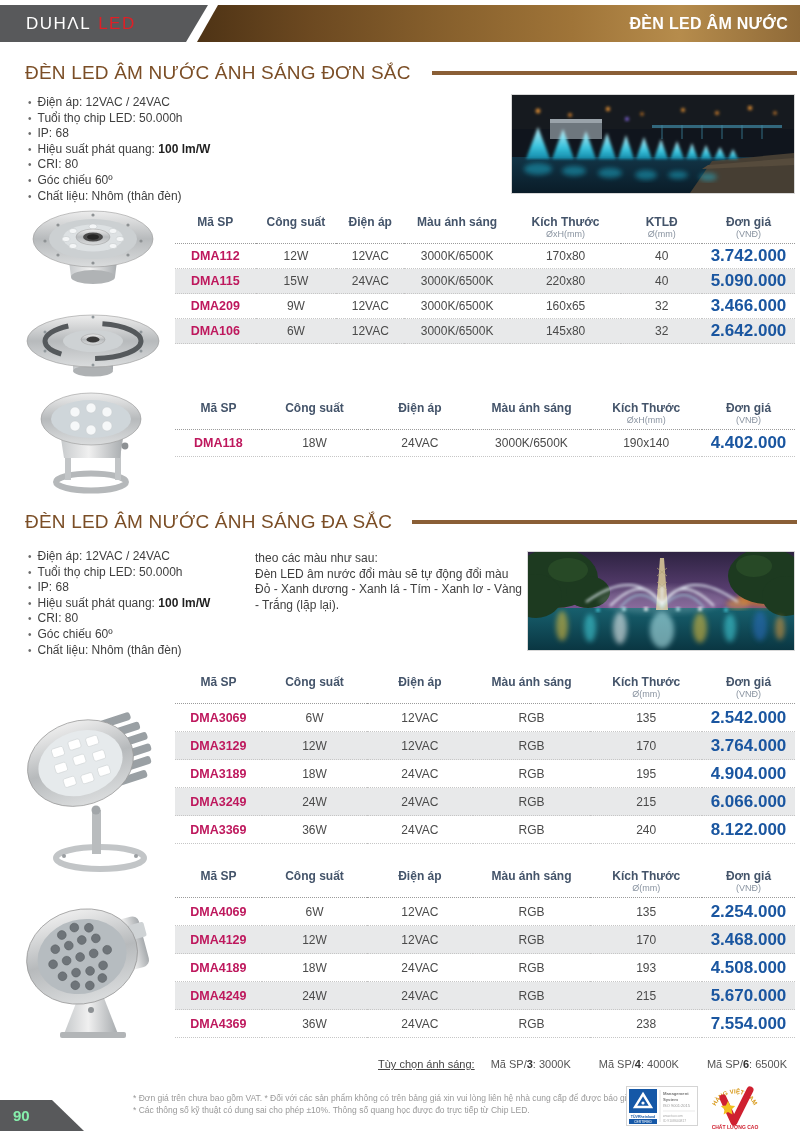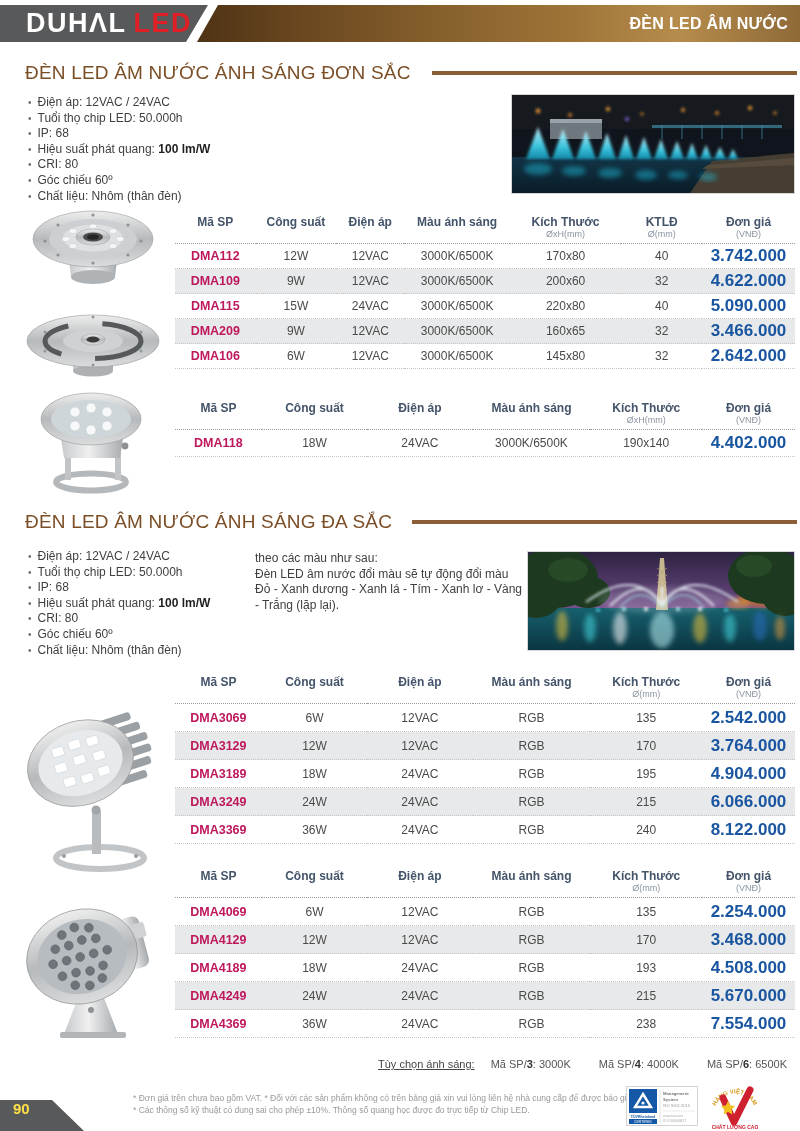--- a/index.html
+++ b/index.html
@@ -4,21 +4,21 @@
 <title>DUHAL LED - ĐÈN LED ÂM NƯỚC</title>
 <style>
   *{margin:0;padding:0;box-sizing:border-box}
   html,body{width:800px;height:1131px}
   body{font-family:"Liberation Sans",sans-serif;background:#fff;position:relative;overflow:hidden;color:#3f3f3f}
   .abs{position:absolute}
 
   
   .logo-plate{left:0;top:5px;width:212px;height:37px;background:#58595b;
     clip-path:polygon(0 0,208px 0,186px 100%,0 100%);display:flex;align-items:center;padding-left:26px;z-index:3}
-  .brand{color:#fff;font-weight:bold;font-size:27px;letter-spacing:1.5px}
+  .brand{color:#fff;font-weight:normal;font-size:17px;letter-spacing:1.5px}
   .brand-red{color:#e01f26;margin-left:7px}
   .title-bar{left:197px;top:5px;width:603px;height:37px;
     background:linear-gradient(90deg,#4e3315 0%,#6b4820 18%,#865f2c 40%,#9f7438 62%,#b68c4c 80%,#8f6a38 100%);
     clip-path:polygon(21px 0,100% 0,100% 100%,0 100%);
     display:flex;align-items:center;justify-content:flex-end;padding-right:12px;
     color:#fff;font-weight:bold;font-size:16px;letter-spacing:.3px}
 
   
   .sec-title{position:absolute;left:25px;font-size:19px;font-weight:normal;color:#7b4e26;letter-spacing:.2px;line-height:22px}
   .accent-line{position:absolute;height:4px;background:#8a5f36}
@@ -67,22 +67,22 @@
   
   .light-opts{position:absolute;top:1058px;left:378px;display:flex;align-items:baseline;font-size:11px;color:#555;white-space:nowrap}
   .light-opts .lo-label{text-decoration:underline;color:#444;margin-right:16px}
   .light-opts .opt{margin-right:28px}
   .light-opts .opt b{color:#333}
 
   
   .notes{position:absolute;left:133px;top:1093px;font-size:8.5px;line-height:11.5px;color:#999}
   .notes .line{display:block}
   .page-badge{position:absolute;left:0;bottom:0;width:84px;height:31px;background:#58595b;
-    clip-path:polygon(0 0,52px 0,84px 100%,0 100%);color:#fde047;font-weight:bold;font-size:15px;
-    display:flex;padding-left:13px}
+    clip-path:polygon(0 0,52px 0,84px 100%,0 100%);color:#86efac;font-weight:bold;font-size:15px;
+    display:flex;align-items:center;padding-left:13px}
   .cert{position:absolute}
 </style>
 </head>
 <body>
 
 <div class="abs logo-plate">
   <span class="brand">
     <span>DUHΛL</span><span class="brand-red">LED</span>
   </span>
 </div>
@@ -301,29 +301,20 @@
         <tr>
           <td>DMA112</td>
           <td>12W</td>
           <td>12VAC</td>
           <td>3000K/6500K</td>
           <td>170x80</td>
           <td>40</td>
           <td>3.742.000</td>
         </tr>
         <tr>
-          <td>DMA109</td>
-          <td>9W</td>
-          <td>12VAC</td>
-          <td>3000K/6500K</td>
-          <td>200x60</td>
-          <td>32</td>
-          <td>4.622.000</td>
-        </tr>
-        <tr>
           <td>DMA115</td>
           <td>15W</td>
           <td>24VAC</td>
           <td>3000K/6500K</td>
           <td>220x80</td>
           <td>40</td>
           <td>5.090.000</td>
         </tr>
         <tr>
           <td>DMA209</td>

